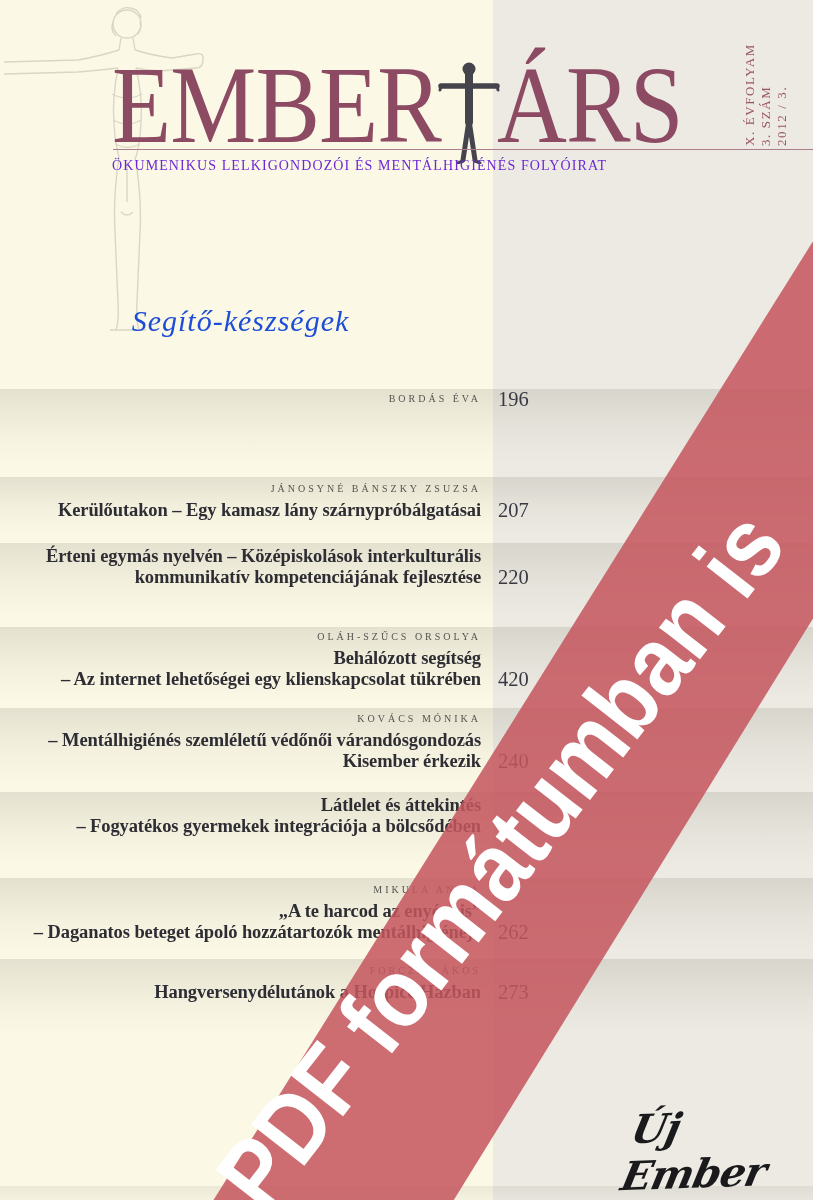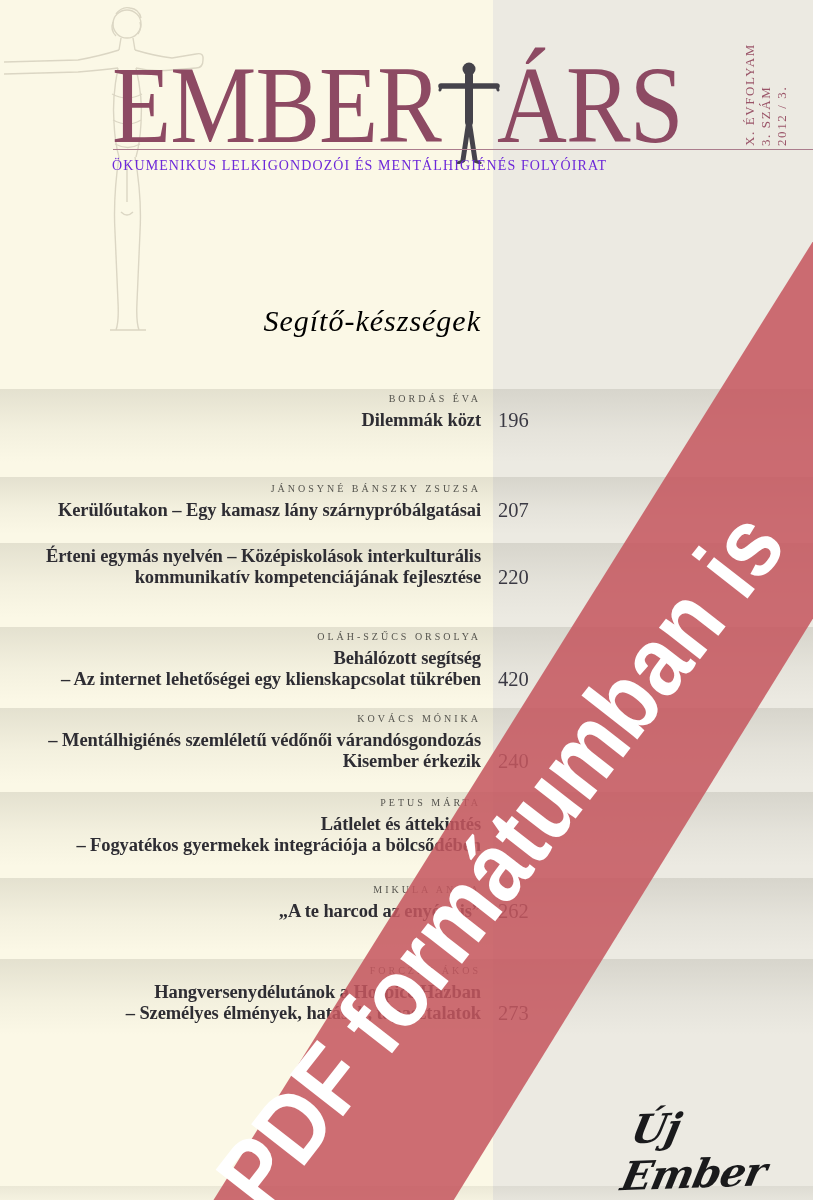--- a/index.html
+++ b/index.html
@@ -16,22 +16,22 @@
   #title-left{left:112px;}
   #title-right{left:497px;}
   #title-figure{position:absolute;left:438px;top:10px;}
   #title-rule{position:absolute;left:113px;right:0;top:149px;height:1px;background:#ab7d8d;}
   #subtitle{position:absolute;left:112px;top:158px;width:640px;font-size:14px;
             letter-spacing:1.1px;color:#6d28d9;}
   #issue-box{position:absolute;left:716px;top:60px;width:112px;height:60px;
              transform:rotate(-90deg);color:#9a5468;font-size:13px;letter-spacing:1.6px;
              line-height:16px;white-space:nowrap;}
   
-  #section-title{position:absolute;left:0;top:304px;width:481px;text-align:right;
-                 font-style:italic;font-size:30px;letter-spacing:1px;color:#000000;}
+  #section-title{position:absolute;left:0;top:304px;width:481px;text-align:center;
+                 font-style:italic;font-size:30px;letter-spacing:1px;color:#1d4ed8;}
   
   .band{position:absolute;left:0;width:813px;
         background:linear-gradient(180deg,rgba(95,93,78,.15) 0%,rgba(95,93,78,.05) 55%,rgba(95,93,78,0) 100%);}
   #bands div:nth-child(1){top:389px;height:74px;}
   #bands div:nth-child(2){top:477px;height:57px;}
   #bands div:nth-child(3){top:543px;height:75px;}
   #bands div:nth-child(4){top:627px;height:74px;}
   #bands div:nth-child(5){top:708px;height:76px;}
   #bands div:nth-child(6){top:792px;height:74px;}
   #bands div:nth-child(7){top:878px;height:73px;}
@@ -117,21 +117,20 @@
     <div>X. ÉVFOLYAM</div>
     <div>3. SZÁM</div>
     <div>2012 / 3.</div>
   </div>
 
   <div id="section-title">Segítő-készségek</div>
 
   <div id="toc">
     <div class="toc-row">
       <div class="toc-author">BORDÁS ÉVA</div>
-      <div class="toc-line">Dilemmák közt</div>
       <div class="toc-page">196</div>
     </div>
     <div class="toc-row">
       <div class="toc-author">JÁNOSYNÉ BÁNSZKY ZSUZSA</div>
       <div class="toc-line">Kerülőutakon – Egy kamasz lány szárnypróbálgatásai</div>
 
       <div class="toc-page">207</div>
     </div>
     <div class="toc-row">
       <div class="toc-line">Érteni egymás nyelvén – Középiskolások interkulturális</div>
@@ -144,34 +143,33 @@
       <div class="toc-line">– Az internet lehetőségei egy klienskapcsolat tükrében</div>
       <div class="toc-page">420</div>
     </div>
     <div class="toc-row">
       <div class="toc-author">KOVÁCS MÓNIKA</div>
       <div class="toc-line">– Mentálhigiénés szemléletű védőnői várandósgondozás</div>
       <div class="toc-line">Kisember érkezik</div>
       <div class="toc-page">240</div>
     </div>
     <div class="toc-row">
-      <div class="toc-author">PETUS MÁRTA</div>
       <div class="toc-line">Látlelet és áttekintés</div>
       <div class="toc-line">– Fogyatékos gyermekek integrációja a bölcsődében</div>
 
     </div>
     <div class="toc-row">
       <div class="toc-author">MIKULA ANITA</div>
       <div class="toc-line">„A te harcod az enyém is”</div>
+      <div class="toc-line">– Daganatos beteget ápoló hozzátartozók mentálhigiénéje</div>
       <div class="toc-page">262</div>
     </div>
     <div class="toc-row">
       <div class="toc-author">FORCZEK ÁKOS</div>
       <div class="toc-line">Hangversenydélutánok a Hospice Házban</div>
-      <div class="toc-line">– Személyes élmények, hatások, tapasztalatok</div>
       <div class="toc-page">273</div>
     </div>
   </div>
 
   <div id="logo">Új Ember</div>
 
   <svg id="banner-svg" width="813" height="1200" viewBox="0 0 813 1200">
     <polygon points="870,150 151,1300 392,1300 880,510" fill="#c5565e" fill-opacity="0.86"></polygon>
     <text transform="translate(500,860) rotate(-52)" text-anchor="middle" dominant-baseline="central" font-family="Liberation Sans, sans-serif" font-weight="bold" font-size="98" fill="#ffffff" textLength="850" lengthAdjust="spacingAndGlyphs">PDF formátumban is</text>
   </svg>

